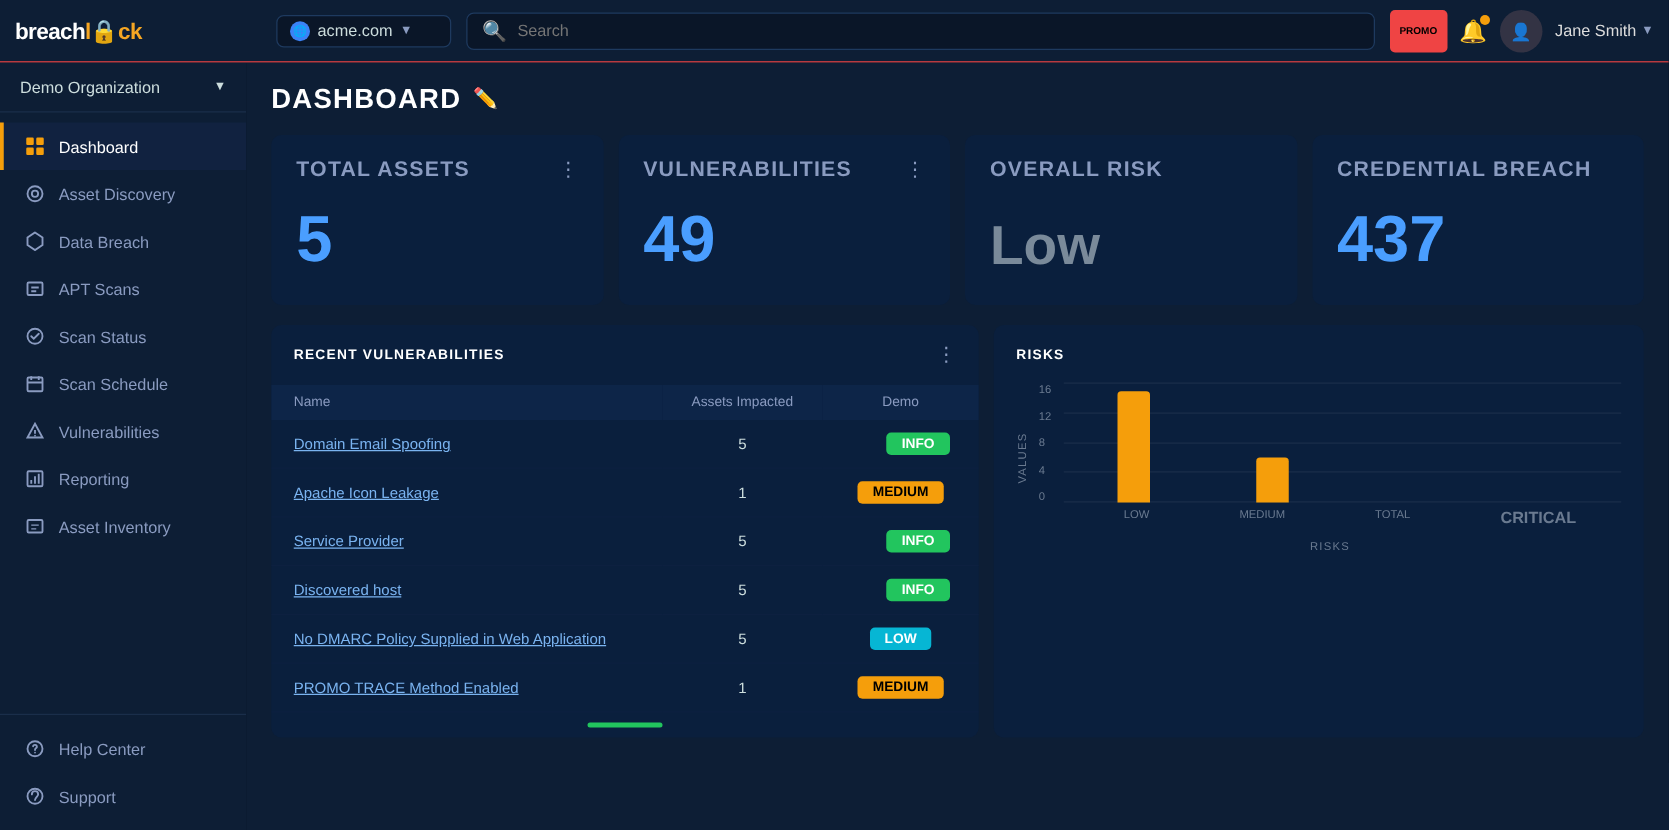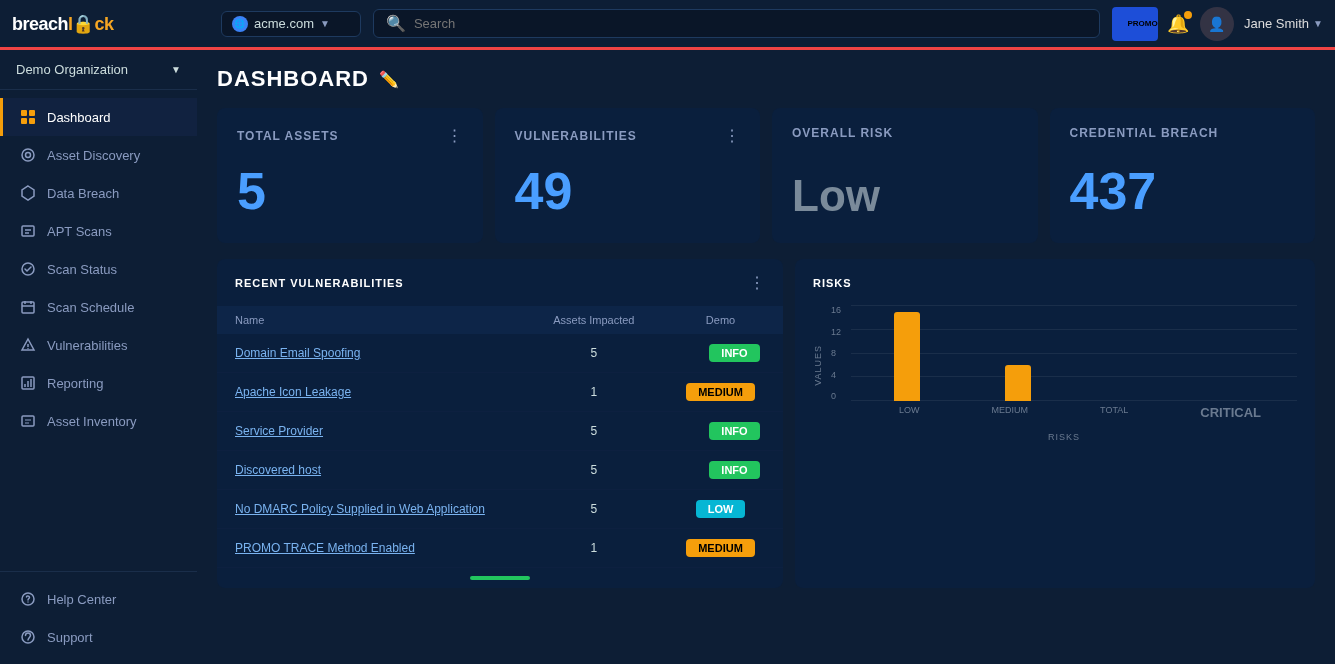--- a/index.html
+++ b/index.html
@@ -1,31 +1,31 @@
 <!DOCTYPE html>
 <html><head>
   <meta charset="utf-8">
   <style>
     * { box-sizing: border-box; margin: 0; padding: 0; }
     body { font-family: 'Segoe UI', Arial, sans-serif; background: #0a1628; color: #fff; display: flex; flex-direction: column; height: 664px; width: 1335px; overflow: hidden; }
 
     
-    .topnav { display: flex; align-items: center; background: #0d1e35; height: 50px; padding: 0 12px; gap: 12px; border-bottom: 3px solid #ef4444; flex-shrink: 0; }
+    .topnav { display: flex; align-items: center; background: #0d1e35; height: 50px; padding: 0 12px; gap: 12px; border-bottom: 1px solid #ef4444; flex-shrink: 0; }
     .logo { color: #fff; font-size: 18px; font-weight: 700; letter-spacing: -0.5px; width: 197px; flex-shrink: 0; }
     .logo span { color: #f5a623; }
     .domain-selector { display: flex; align-items: center; gap: 6px; background: #0a1628; border: 1px solid #1e3a5f; border-radius: 6px; padding: 4px 10px; cursor: pointer; font-size: 13px; color: #cdd; min-width: 140px; }
     .domain-selector .globe { width: 16px; height: 16px; border-radius: 50%; background: #3b82f6; display: inline-flex; align-items: center; justify-content: center; font-size: 9px; }
     .search-bar { flex: 1; display: flex; align-items: center; background: #0a1628; border: 1px solid #1e3a5f; border-radius: 6px; padding: 4px 12px; gap: 8px; }
     .search-bar input { background: transparent; border: none; outline: none; color: #aaa; font-size: 13px; width: 100%; }
     .nav-right { display: flex; align-items: center; gap: 10px; margin-left: auto; }
     .notif-btn { position: relative; cursor: pointer; }
     .notif-dot { position: absolute; top: -2px; right: -2px; width: 8px; height: 8px; background: #f59e0b; border-radius: 50%; }
     .avatar { width: 34px; height: 34px; border-radius: 50%; background: #334; display: flex; align-items: center; justify-content: center; font-size: 14px; color: #ccc; cursor: pointer; }
     .user-name { font-size: 13px; color: #ddd; cursor: pointer; display: flex; align-items: center; gap: 4px; }
-    .promo-badge { width: 46px; height: 34px; background: #1d4ed8; border-radius: 4px; display: flex; align-items: center; justify-content: flex-end; font-size: 9px; font-weight: bold; color: #000; cursor: pointer; overflow: hidden; }
+    .promo-badge { width: 46px; height: 34px; background: #ef4444; border-radius: 4px; display: flex; align-items: center; justify-content: center; font-size: 9px; font-weight: bold; color: #000; cursor: pointer; overflow: hidden; }
 
     
     .layout { display: flex; flex: 1; overflow: hidden; }
 
     
     .sidebar { width: 197px; background: #0d1e35; display: flex; flex-direction: column; flex-shrink: 0; overflow-y: auto; }
     .org-selector { display: flex; align-items: center; justify-content: space-between; padding: 12px 16px; border-bottom: 1px solid #1a2e4a; cursor: pointer; font-size: 13px; color: #cdd; }
     .sidebar-nav { flex: 1; padding: 8px 0; }
     .sidebar-item { display: flex; align-items: center; gap: 10px; padding: 10px 16px; cursor: pointer; font-size: 13px; color: #8a9bc0; border-left: 3px solid transparent; transition: all 0.15s; }
     .sidebar-item.active { background: #112240; color: #fff; border-left-color: #f59e0b; }
@@ -35,21 +35,21 @@
     
     .main { flex: 1; overflow-y: auto; padding: 16px 20px; background: #0d1e35; }
     .page-header { display: flex; align-items: center; gap: 10px; margin-bottom: 16px; }
     .page-title { font-size: 22px; font-weight: 700; letter-spacing: 1px; color: #fff; }
     .edit-icon { color: #8a9bc0; cursor: pointer; font-size: 16px; }
 
     
     .stat-cards { display: grid; grid-template-columns: 1fr 1fr 1fr 1fr; gap: 12px; margin-bottom: 16px; }
     .stat-card { background: #0a1f3d; border-radius: 8px; padding: 18px 20px 22px; min-height: 130px; display: flex; flex-direction: column; justify-content: space-between; }
     .stat-card-header { display: flex; align-items: center; justify-content: space-between; }
-    .stat-card-title { font-size: 12px; font-weight: 700; letter-spacing: 1px; color: #8a9bc0; text-transform: uppercase; }
+    .stat-card-title { font-size: 17px; font-weight: 700; letter-spacing: 1px; color: #8a9bc0; text-transform: uppercase; }
     .stat-card-menu { color: #8a9bc0; cursor: pointer; font-size: 16px; }
     .stat-value { font-size: 52px; font-weight: 700; color: #4a9eff; margin-top: 16px; }
     .stat-value.risk-low { color: #7a8a9a; font-size: 44px; }
     .stat-value.breach { color: #4a9eff; }
 
     
     .bottom-row { display: grid; grid-template-columns: 1fr 520px; gap: 12px; }
 
     
     .vuln-card { background: #0a1f3d; border-radius: 8px; overflow: hidden; }

